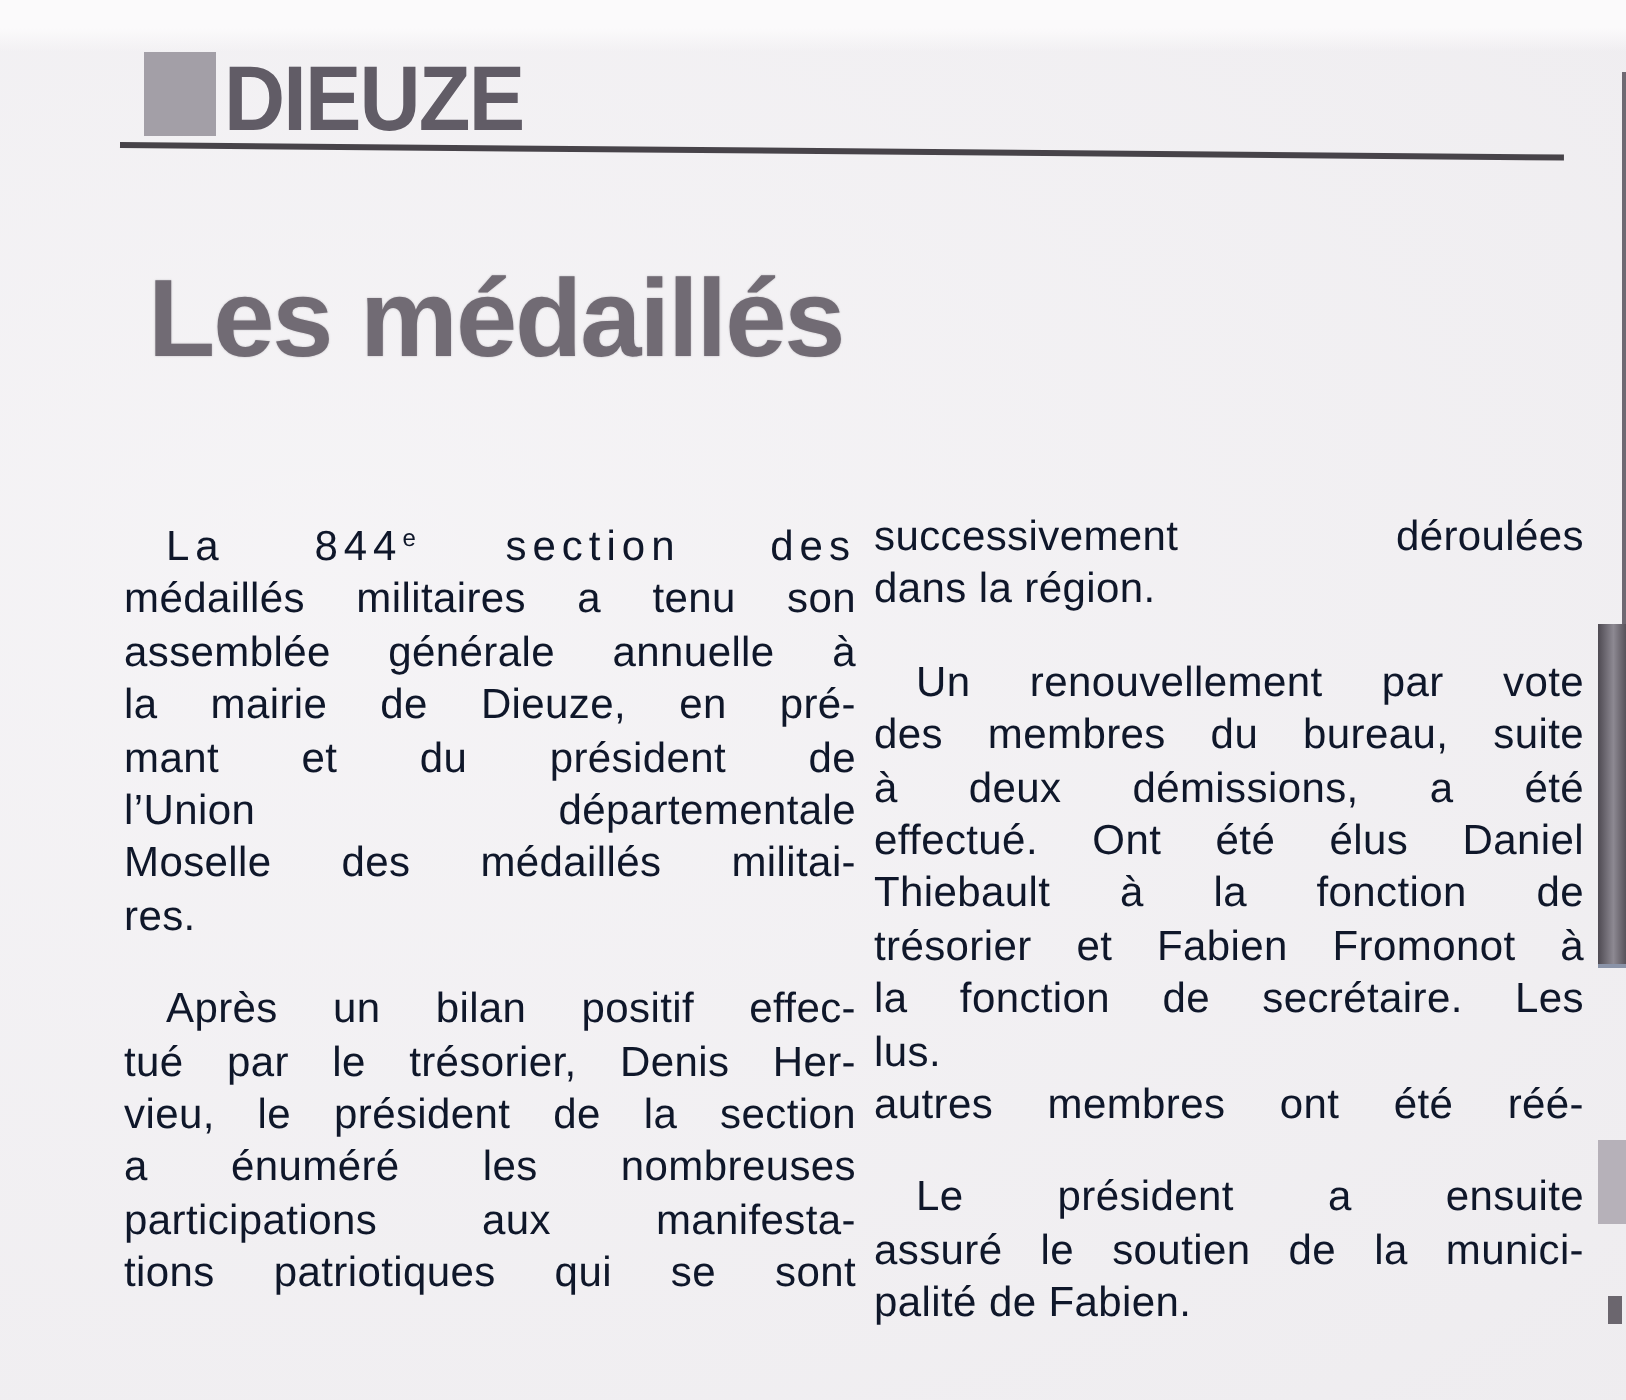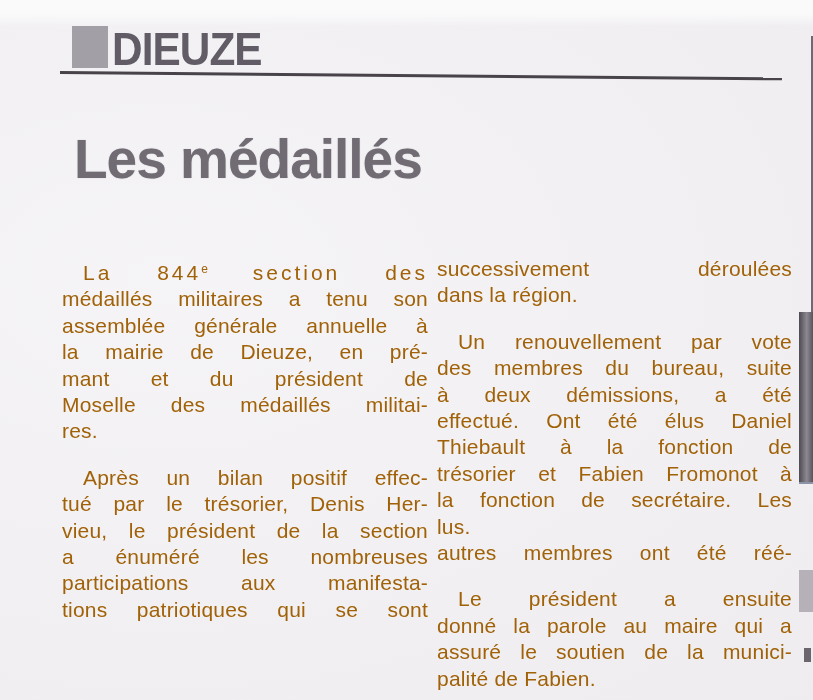--- a/index.html
+++ b/index.html
@@ -52,21 +52,21 @@
     text-shadow: 0 0 1px rgba(113,107,116,0.45);
     white-space: nowrap;
     text-align: right;
   }
 
   
   .columns {
     position: absolute; left: 62px; top: 256px;
     width: 730px;
     display: flex; gap: 9px;
-    color: #a16207;
+    color: #0f172a;
     font-size: 21px;
     line-height: 26.4px;
     letter-spacing: 0.2px;
   }
   .col { width: 366px; }
   .col.right { width: 355px; }
   .line { text-align: justify; text-align-last: justify; }
   .line.end { text-align-last: left; }
   .line.indent { text-indent: 21px; }
   .line.para { margin-top: 20px; }
@@ -109,20 +109,21 @@
 
 <h1 class="headline"><span>Les médaillés</span><br></h1>
 
 <main class="columns">
   <div class="col">
     <div class="line indent tracked"><span>La 844</span><sup>e</sup><span> section des</span></div>
     <div class="line">médaillés militaires a tenu son</div>
     <div class="line">assemblée générale annuelle à</div>
     <div class="line">la mairie de Dieuze, en pré-</div>
     <div class="line">mant et du président de</div>
+    <div class="line">l’Union départementale</div>
     <div class="line">Moselle des médaillés militai-</div>
     <div class="line end">res.</div>
     <div class="line indent para">Après un bilan positif effec-</div>
     <div class="line">tué par le trésorier, Denis Her-</div>
     <div class="line">vieu, le président de la section</div>
     <div class="line">a énuméré les nombreuses</div>
     <div class="line">participations aux manifesta-</div>
     <div class="line">tions patriotiques qui se sont</div>
   </div>
   <div class="col right">
@@ -131,21 +132,20 @@
     <div class="line indent para">Un renouvellement par vote</div>
     <div class="line">des membres du bureau, suite</div>
     <div class="line">à deux démissions, a été</div>
     <div class="line">effectué. Ont été élus Daniel</div>
     <div class="line">Thiebault à la fonction de</div>
     <div class="line">trésorier et Fabien Fromonot à</div>
     <div class="line">la fonction de secrétaire. Les</div>
     <div class="line end">lus.</div>
     <div class="line">autres membres ont été réé-</div>
     <div class="line indent para">Le président a ensuite</div>
-    <div class="line">donné la parole au maire qui a</div>
     <div class="line">assuré le soutien de la munici-</div>
     <div class="line end">palité de Fabien.</div>
   </div>
 </main>
 
 <div class="edge-line"></div>
 <div class="edge-strip"></div>
 <div class="edge-blob"></div>
 <div class="edge-mark"></div>
 

